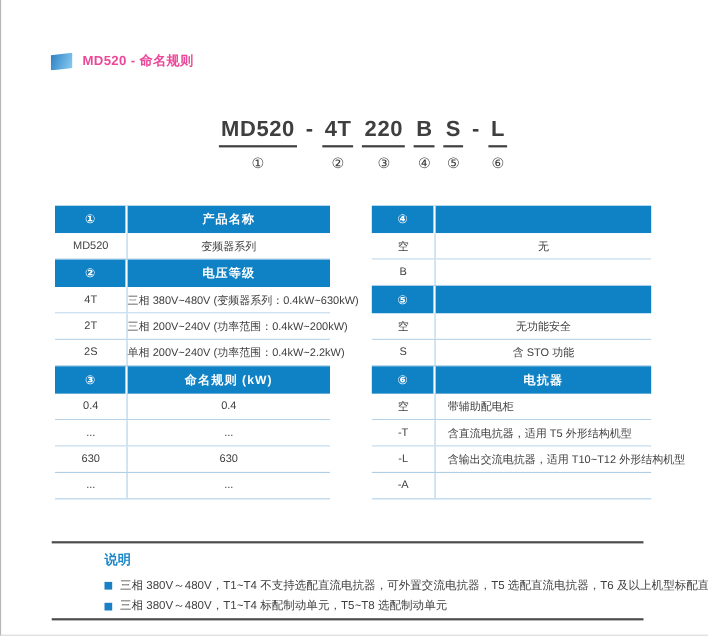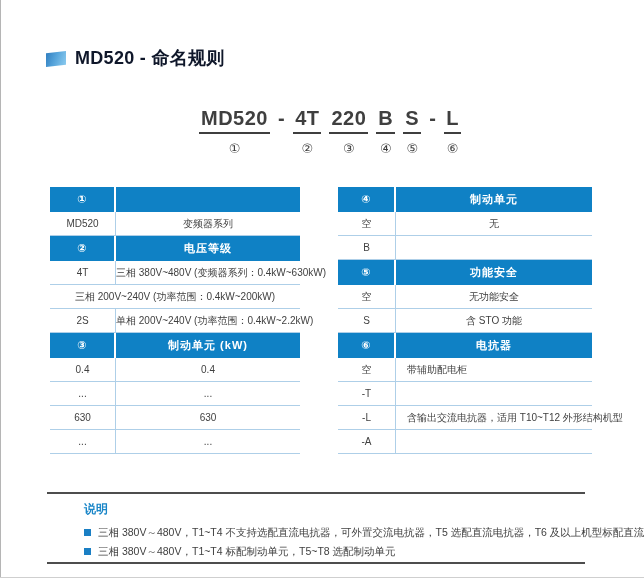--- a/index.html
+++ b/index.html
@@ -12,21 +12,21 @@
   .edge-left { position:absolute; left:0; top:0; width:1px; height:578px; background:#b5b5b5; }
   .edge-bottom { position:absolute; left:0; bottom:0; width:644px; height:1px; background:#cfcfcf; }
 
   
   .title-row { position:absolute; left:46px; top:46px; display:flex; align-items:center; }
   .flag-icon {
     width:20px; height:16px; margin-right:9px; margin-top:2px;
     background:linear-gradient(110deg,#2e7cbe 0%,#55a3da 45%,#8ecdf0 100%);
     clip-path:polygon(0 14%,100% 0,100% 86%,0 100%);
   }
-  .page-title { margin:0; font-size:18px; font-weight:bold; color:#0f172a; letter-spacing:0.3px; }
+  .page-title { margin:0; font-size:12px; font-weight:bold; color:#ec4899; letter-spacing:0.3px; }
 
   
   .model-code {
     position:absolute; top:106px; left:0; width:644px;
     display:flex; justify-content:center; align-items:flex-start; column-gap:8px;
     transform:translateX(8px);
   }
   .seg { display:flex; flex-direction:column; align-items:center; }
   .seg-text { font-size:20px; line-height:24px; font-weight:bold; color:#3f3f3f; letter-spacing:0.5px; }
   .seg.u .seg-text { border-bottom:2px solid #3f3f3f; padding:0 2px 2px 2px; }
@@ -47,21 +47,21 @@
   .trow.data .c1 { border-right:1px solid #aecfe8; font-size:10px; color:#3f3f3f; }
   .trow.data .c2 { font-size:10px; color:#3f3f3f; white-space:nowrap; }
   .trow.header .c1 { border-right:2px solid #ffffff; color:#ffffff; font-weight:bold; font-size:11px; }
   .trow.header .c2 { color:#ffffff; font-weight:bold; font-size:11px; letter-spacing:1px; }
   .c2.la { justify-content:flex-start; padding-left:11px; }
 
   
   .rule { position:absolute; left:47px; width:538px; height:2px; background:#4d4d4d; }
   .rule-top { top:492px; }
   .rule-bottom { top:562px; }
-  .notes-body { position:absolute; left:84px; top:501px; width:510px; }
+  .notes-body { position:absolute; left:95px; top:501px; width:510px; }
   .notes-title { font-size:12px; font-weight:bold; color:#1a86c8; margin-bottom:5px; }
   .notes-list { list-style:none; margin:0; padding:0; }
   .notes-list li { display:flex; align-items:center; font-size:10.5px; color:#3f3f3f; line-height:19px; white-space:nowrap; }
   .sq { width:7px; height:7px; flex:none; background:#1a7fc4; margin-right:7px; }
 </style>
 </head>
 <body>
 
 <div class="edge-left"></div>
 <div class="edge-bottom"></div>
@@ -102,43 +102,45 @@
     </div>
     <div class="seg u">
       <span class="seg-text">L</span>
       <span class="seg-num">⑥</span>
     </div>
   </div>
 
 <div class="spec-table" id="left-table">
     <div class="trow header">
       <div class="c1">①</div>
+      <div class="c2">产品名称</div>
     </div>
     <div class="trow data">
       <div class="c1">MD520</div>
       <div class="c2">变频器系列</div>
     </div>
     <div class="trow header">
       <div class="c1">②</div>
       <div class="c2">电压等级</div>
     </div>
     <div class="trow data">
       <div class="c1">4T</div>
       <div class="c2">三相 380V~480V (变频器系列：0.4kW~630kW)</div>
     </div>
     <div class="trow data">
+      <div class="c1">2T</div>
       <div class="c2">三相 200V~240V (功率范围：0.4kW~200kW)</div>
     </div>
     <div class="trow data">
       <div class="c1">2S</div>
       <div class="c2">单相 200V~240V (功率范围：0.4kW~2.2kW)</div>
     </div>
     <div class="trow header">
       <div class="c1">③</div>
-      <div class="c2">制动单元 (kW)</div>
+      <div class="c2">命名规则 (kW)</div>
     </div>
     <div class="trow data">
       <div class="c1">0.4</div>
       <div class="c2">0.4</div>
     </div>
     <div class="trow data">
       <div class="c1">...</div>
       <div class="c2">...</div>
     </div>
     <div class="trow data">
@@ -146,51 +148,50 @@
       <div class="c2">630</div>
     </div>
     <div class="trow data">
       <div class="c1">...</div>
       <div class="c2">...</div>
     </div>
   </div>
 <div class="spec-table" id="right-table">
     <div class="trow header">
       <div class="c1">④</div>
-      <div class="c2">制动单元</div>
     </div>
     <div class="trow data">
       <div class="c1">空</div>
       <div class="c2">无</div>
     </div>
     <div class="trow data">
       <div class="c1">B</div>
     </div>
     <div class="trow header">
       <div class="c1">⑤</div>
-      <div class="c2">功能安全</div>
     </div>
     <div class="trow data">
       <div class="c1">空</div>
       <div class="c2">无功能安全</div>
     </div>
     <div class="trow data">
       <div class="c1">S</div>
       <div class="c2">含 STO 功能</div>
     </div>
     <div class="trow header">
       <div class="c1">⑥</div>
       <div class="c2">电抗器</div>
     </div>
     <div class="trow data">
       <div class="c1">空</div>
       <div class="c2 la">带辅助配电柜</div>
     </div>
     <div class="trow data">
       <div class="c1">-T</div>
+      <div class="c2 la">含直流电抗器，适用 T5 外形结构机型</div>
     </div>
     <div class="trow data">
       <div class="c1">-L</div>
       <div class="c2 la">含输出交流电抗器，适用 T10~T12 外形结构机型</div>
     </div>
     <div class="trow data">
       <div class="c1">-A</div>
     </div>
   </div>
 

